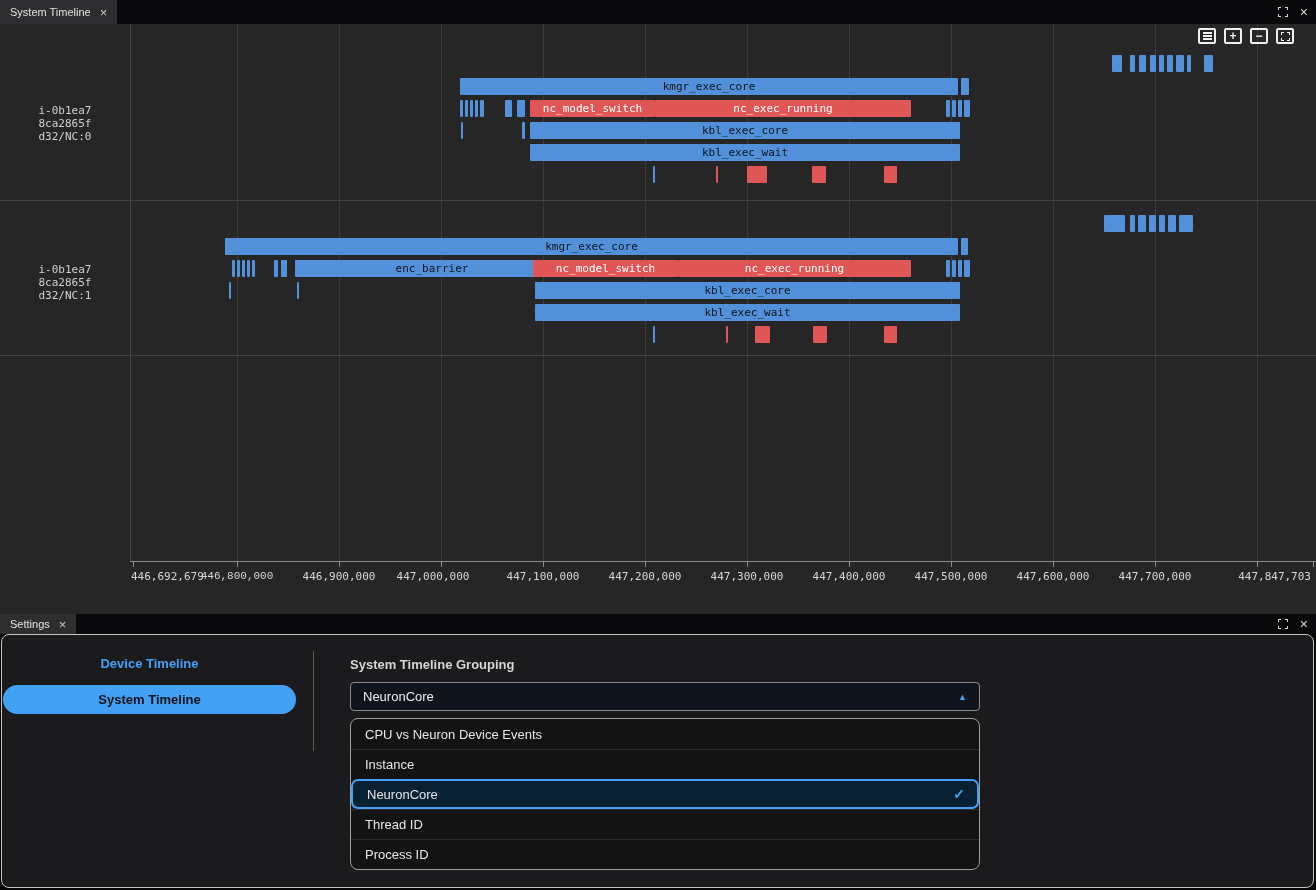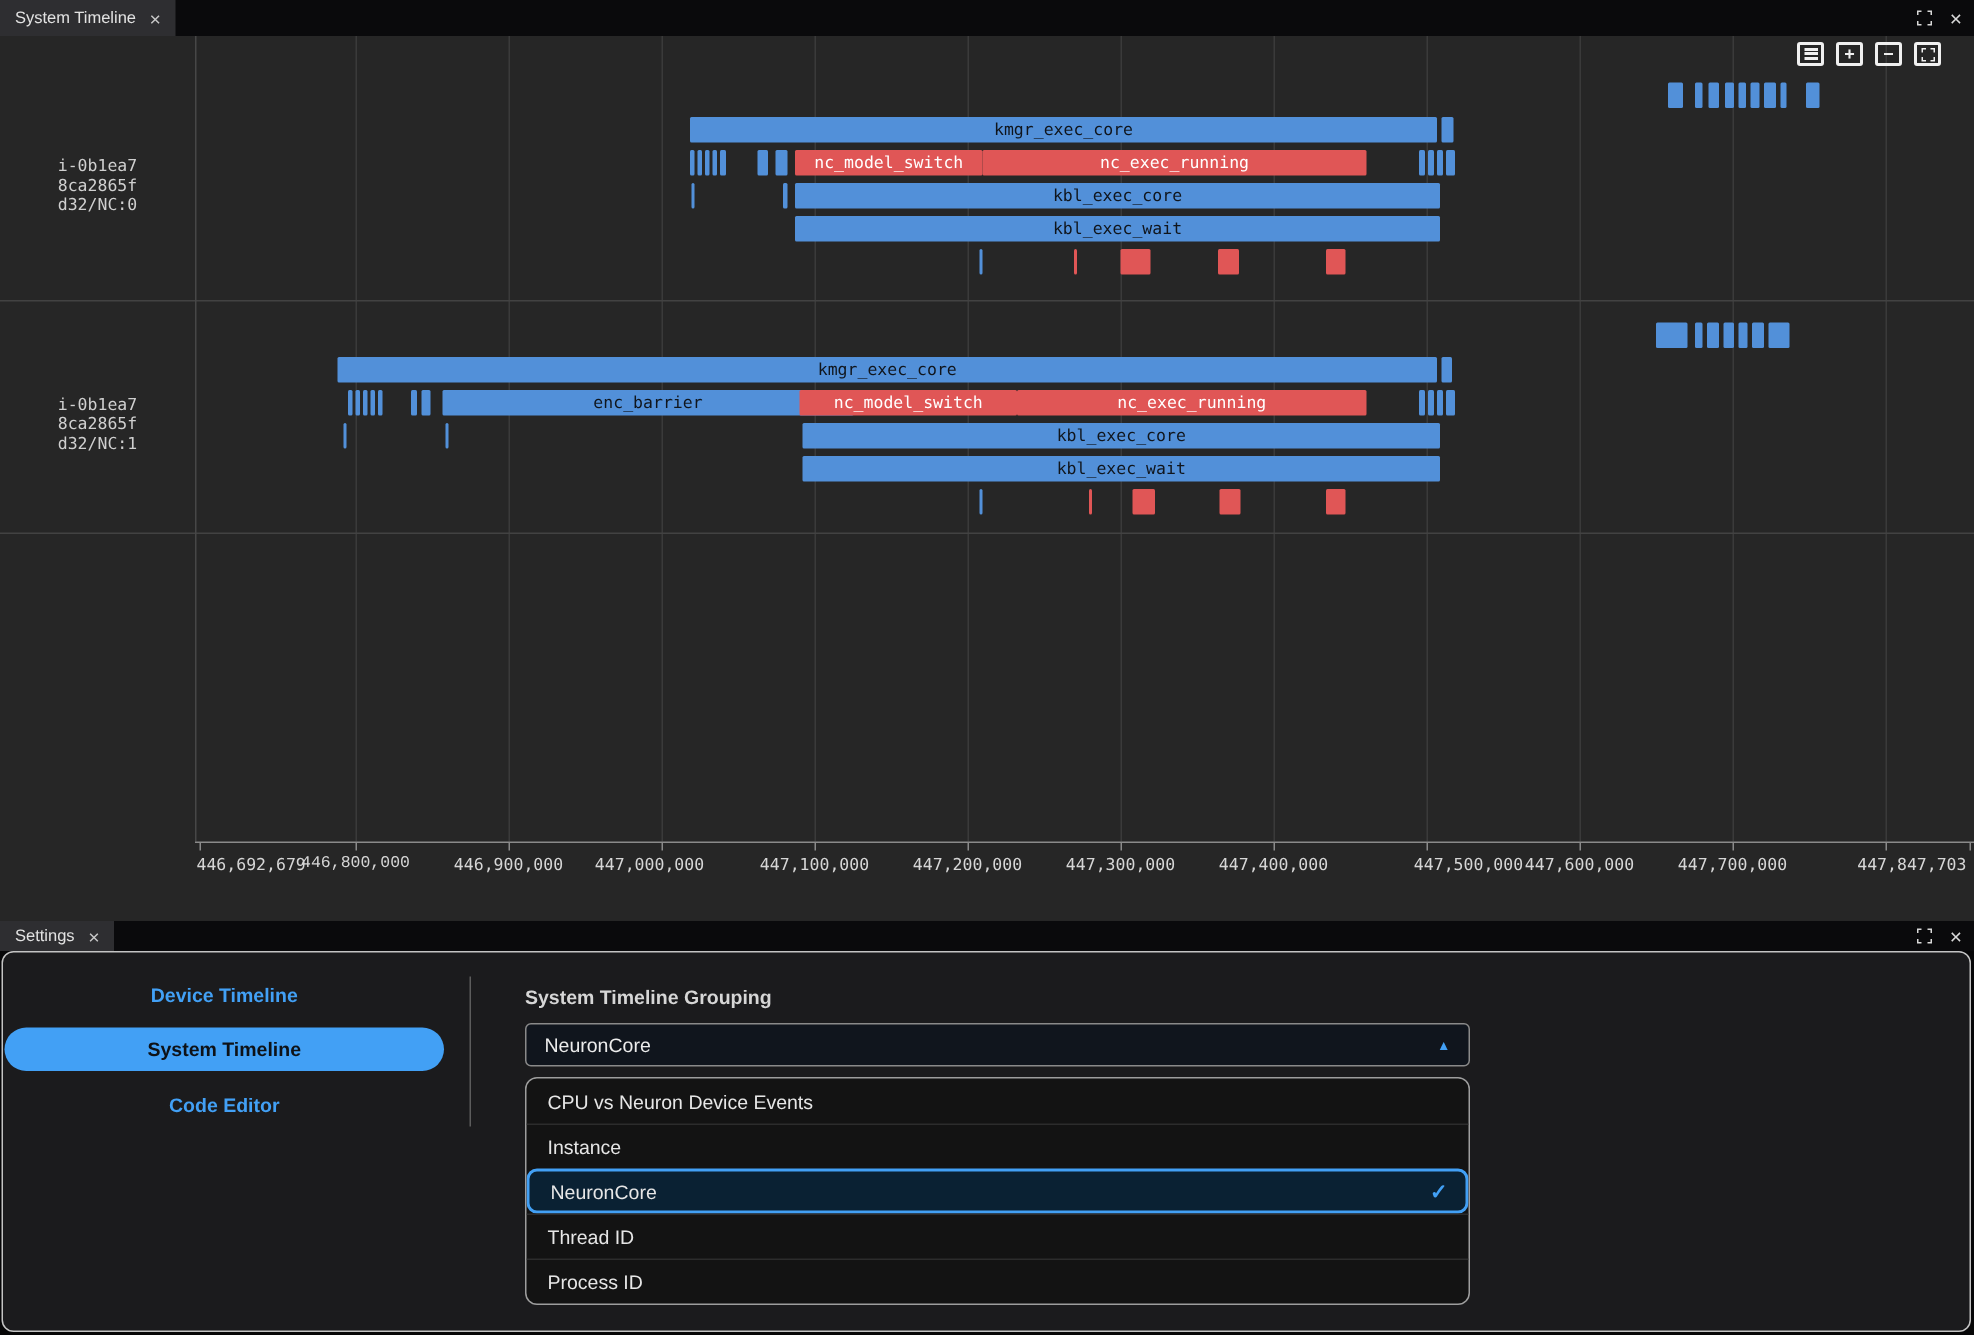--- a/index.html
+++ b/index.html
@@ -185,21 +185,21 @@
       <div class="axis-tick" style="left: 1257px;"></div>
       <div class="axis-tick" style="left: 1313px;"></div>
       <div class="axis-label" style="left: 131px;">446,692,679</div>
       <div class="axis-label" style="left: 237px; transform: translateX(-50%); font-family: Liberation Mono, monospace;">446,800,000</div>
       <div class="axis-label" style="left: 339px; transform: translateX(-50%);">446,900,000</div>
       <div class="axis-label" style="left: 433px; transform: translateX(-50%);">447,000,000</div>
       <div class="axis-label" style="left: 543px; transform: translateX(-50%);">447,100,000</div>
       <div class="axis-label" style="left: 645px; transform: translateX(-50%);">447,200,000</div>
       <div class="axis-label" style="left: 747px; transform: translateX(-50%);">447,300,000</div>
       <div class="axis-label" style="left: 849px; transform: translateX(-50%);">447,400,000</div>
-      <div class="axis-label" style="left: 979px; transform: translateX(-50%);">447,500,000</div>
+      <div class="axis-label" style="left: 951px; transform: translateX(-50%);">447,500,000</div>
       <div class="axis-label" style="left: 1053px; transform: translateX(-50%);">447,600,000</div>
       <div class="axis-label" style="left: 1155px; transform: translateX(-50%);">447,700,000</div>
       <div class="axis-label" style="left: 1311px; transform: translateX(-100%);">447,847,703</div>
     </div>
   <div id="left-border"></div>
   <div id="axis-line"></div>
   <div id="timeline-toolbar">
     <div class="tool-btn">
         <span class="glyph-lines"></span>
       </div>
@@ -219,21 +219,20 @@
   <div class="bar-icons">
     <span class="fs-icon"></span>
     <span class="x-icon">×</span>
   </div>
 </div>
 
 <div id="settings-body">
   <div id="settings-nav">
       <div class="nav-item">Device Timeline</div>
       <div class="nav-item active">System Timeline</div>
-      <div class="nav-item">Code Editor</div>
     </div>
   <div id="nav-divider"></div>
   <div id="grouping-heading">System Timeline Grouping</div>
   <div id="grouping-select">
     <span>NeuronCore</span>
     <span id="select-caret">▲</span>
   </div>
   <div id="options-list">
       <div class="option">
         <span>CPU vs Neuron Device Events</span>

